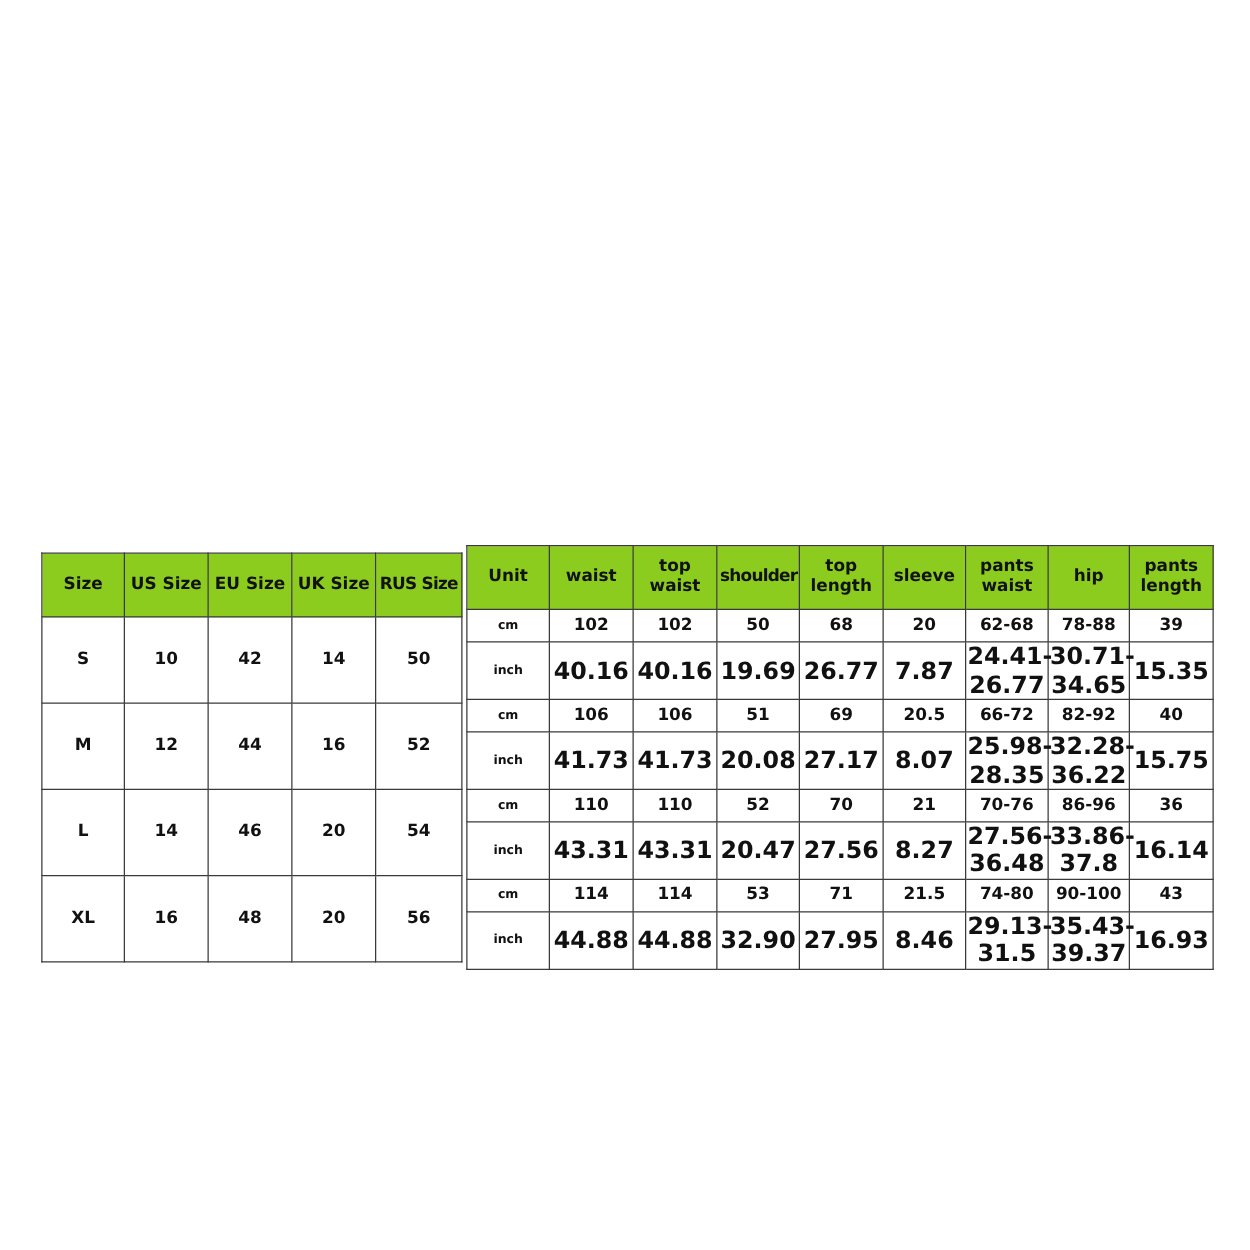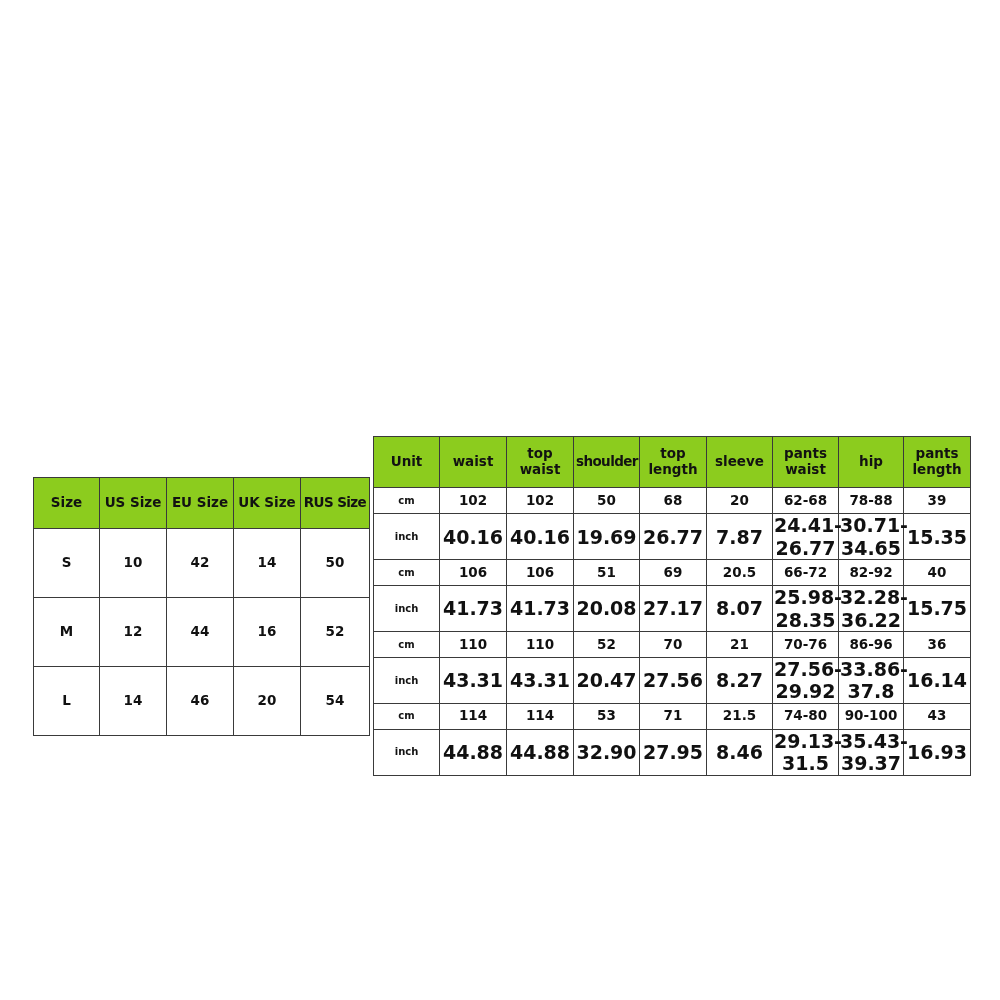--- a/index.html
+++ b/index.html
@@ -101,20 +101,27 @@
         <td class="sizecell">16</td>
         <td class="sizecell">52</td>
       </tr>
       <tr>
         <td class="sizecell">L</td>
         <td class="sizecell">14</td>
         <td class="sizecell">46</td>
         <td class="sizecell">20</td>
         <td class="sizecell">54</td>
       </tr>
+      <tr>
+        <td class="sizecell">XL</td>
+        <td class="sizecell">16</td>
+        <td class="sizecell">48</td>
+        <td class="sizecell">20</td>
+        <td class="sizecell">56</td>
+      </tr>
     </tbody>
   </table>
 
   <table class="sz" id="right-block">
     <colgroup>
       <col style="width:66px">
         <col style="width:67px">
         <col style="width:67px">
       <col style="width:66px">
         <col style="width:67px">
@@ -222,21 +229,21 @@
 
       <tr>
         <td class="inch unit">inch</td>
         <td class="inch">43.31</td>
         <td class="inch">43.31</td>
         <td class="inch">20.47</td>
         <td class="inch">27.56</td>
         <td class="inch">8.27</td>
         <td class="inch">
           <span class="hd-two">27.56-</span>
-          <span class="hd-two">29.92</span>
+          <span class="hd-two">36.48</span>
         </td>
         <td class="inch">
           <span class="hd-two">33.86-</span>
           <span class="hd-two">37.8</span>
         </td>
         <td class="inch">16.14</td>
       </tr>
 
       <tr>
         <td class="cm unit">cm</td>

